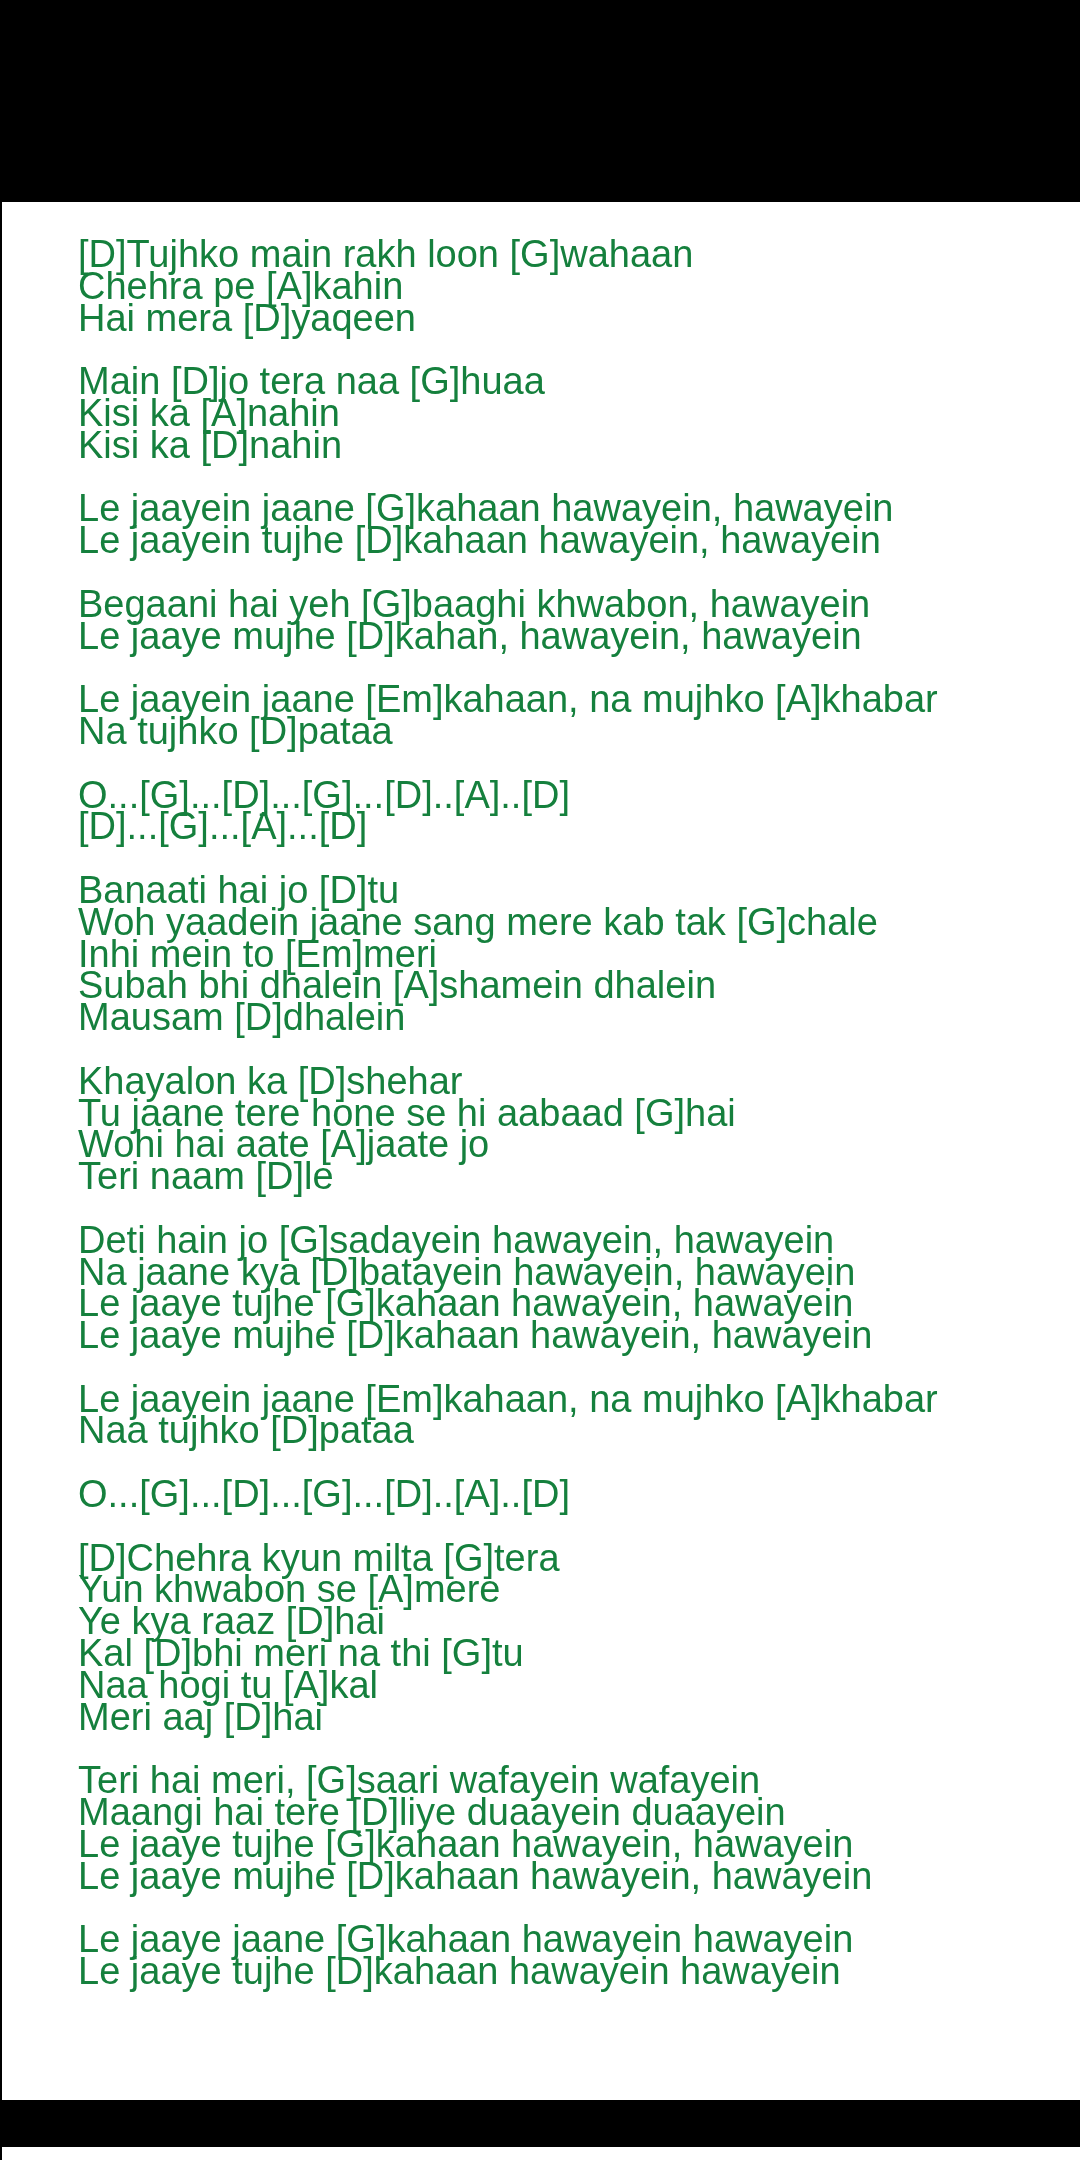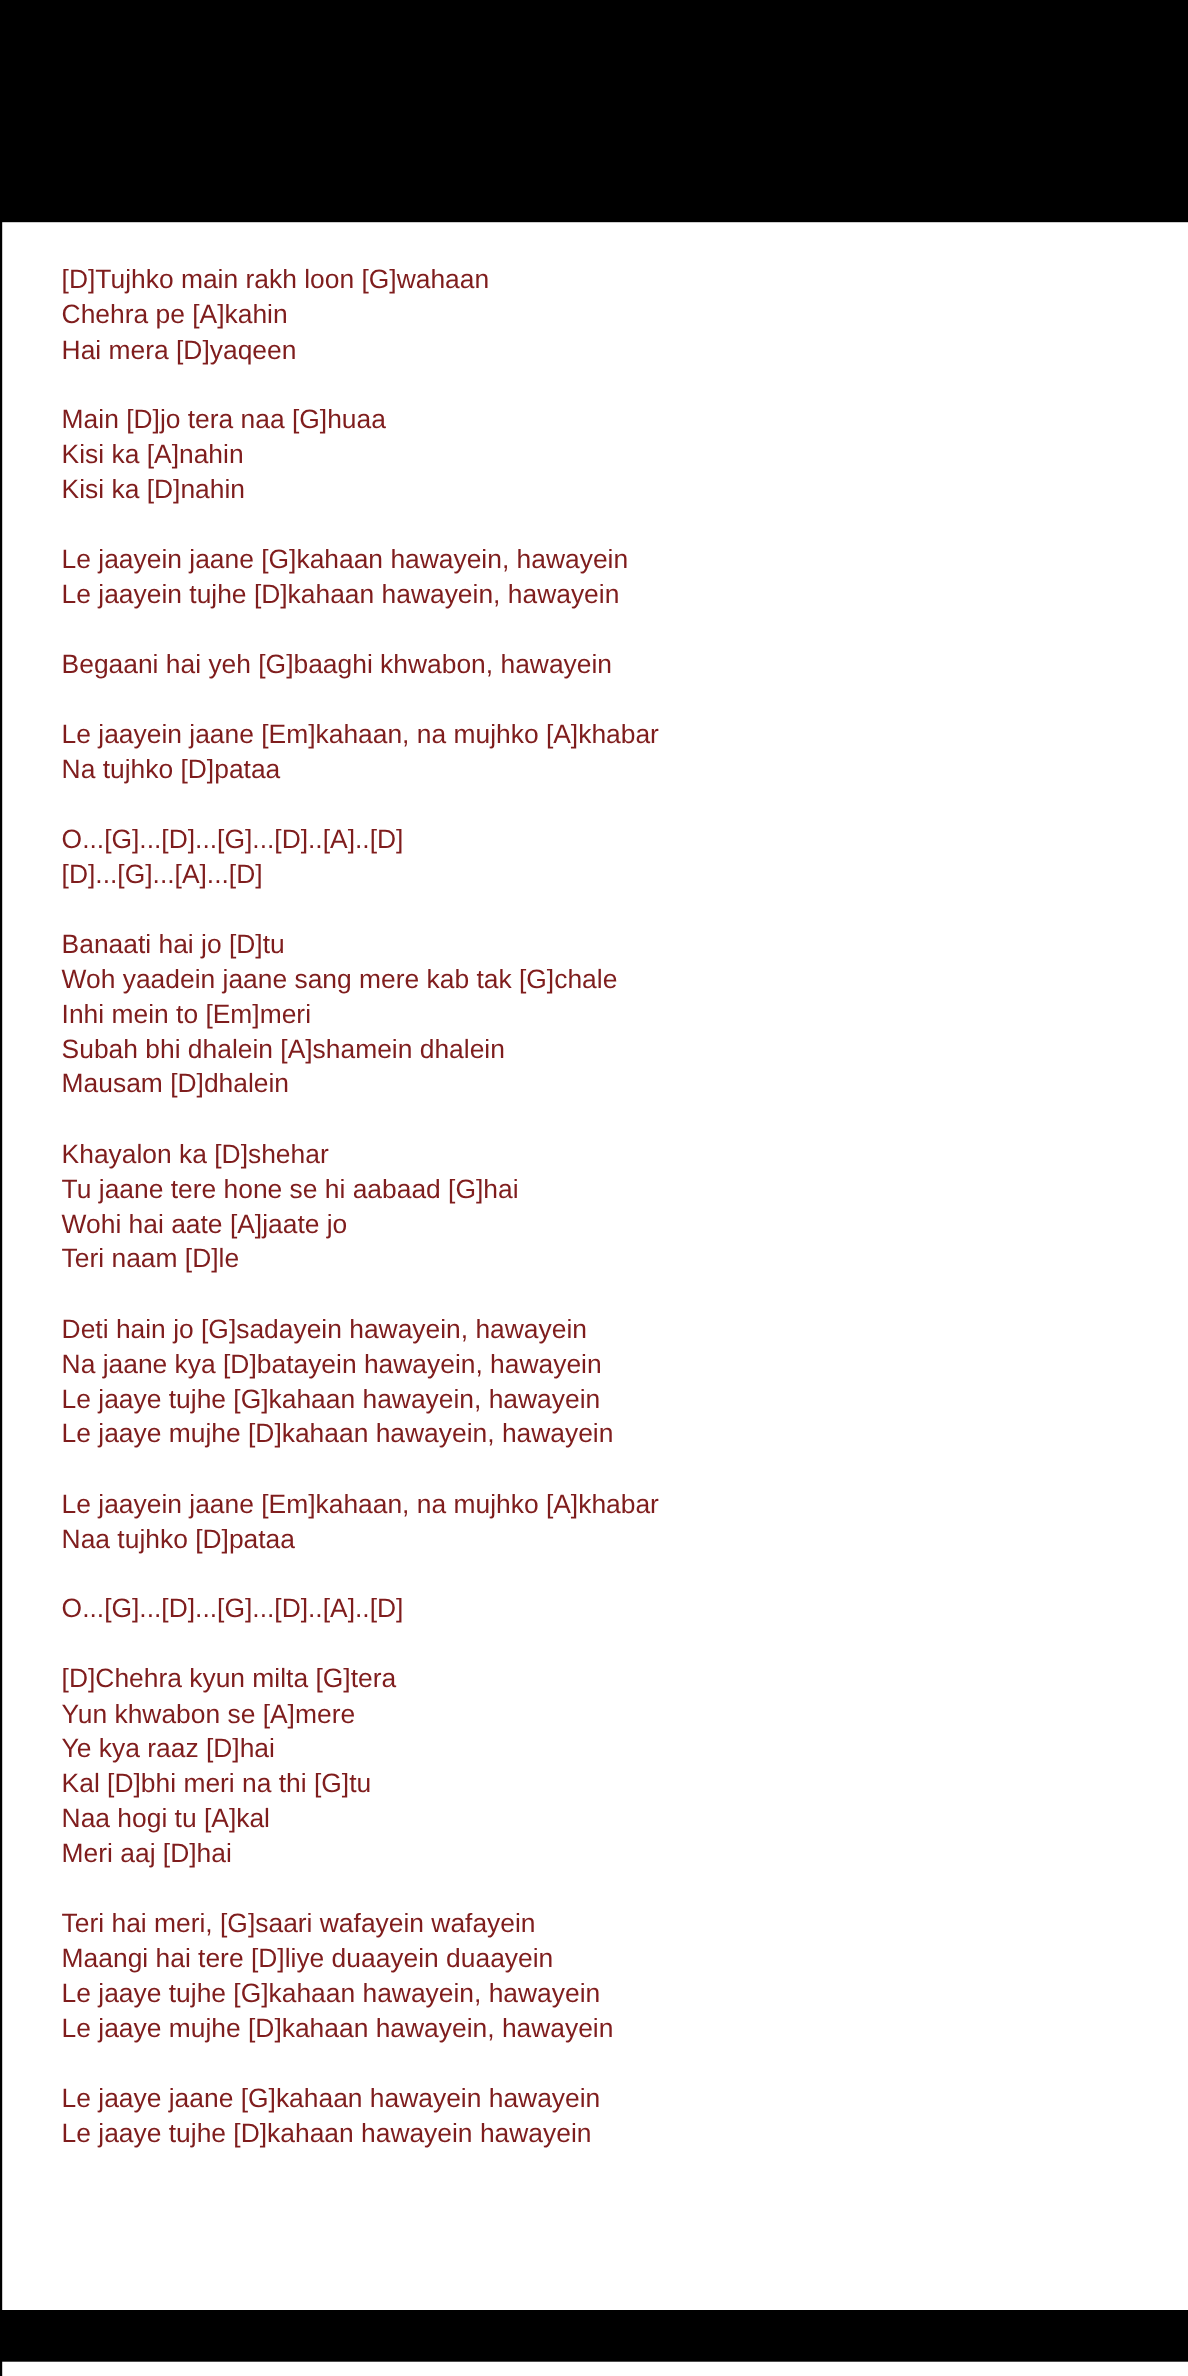--- a/index.html
+++ b/index.html
@@ -27,24 +27,24 @@
     background: #000000;
   }
   .left-edge {
     position: absolute;
     top: 0; left: 0;
     width: 2px; height: 2160px;
     background: #000000;
   }
   .lyrics-area {
     position: absolute;
-    top: 239px; left: 56px;
+    top: 239px; left: 78px;
     width: 990px;
-    color: #7f1d1d;
-    font-size: 24px;
+    color: #15803d;
+    font-size: 38px;
     line-height: 31.8px;
     white-space: nowrap;
   }
   .stanza {
     margin: 0 0 31.8px 0;
   }
   .lyric-line {
     height: 31.8px;
   }
 </style>
@@ -64,20 +64,21 @@
       <div class="lyric-line">Main [D]jo tera naa [G]huaa</div>
       <div class="lyric-line">Kisi ka [A]nahin</div>
       <div class="lyric-line">Kisi ka [D]nahin</div>
     </div>
     <div class="stanza">
       <div class="lyric-line">Le jaayein jaane [G]kahaan hawayein, hawayein</div>
       <div class="lyric-line">Le jaayein tujhe [D]kahaan hawayein, hawayein</div>
     </div>
     <div class="stanza">
       <div class="lyric-line">Begaani hai yeh [G]baaghi khwabon, hawayein</div>
+      <div class="lyric-line">Le jaaye mujhe [D]kahan, hawayein, hawayein</div>
     </div>
     <div class="stanza">
       <div class="lyric-line">Le jaayein jaane [Em]kahaan, na mujhko [A]khabar</div>
       <div class="lyric-line">Na tujhko [D]pataa</div>
     </div>
     <div class="stanza">
       <div class="lyric-line">O...[G]...[D]...[G]...[D]..[A]..[D]</div>
       <div class="lyric-line">[D]...[G]...[A]...[D]</div>
     </div>
     <div class="stanza">

